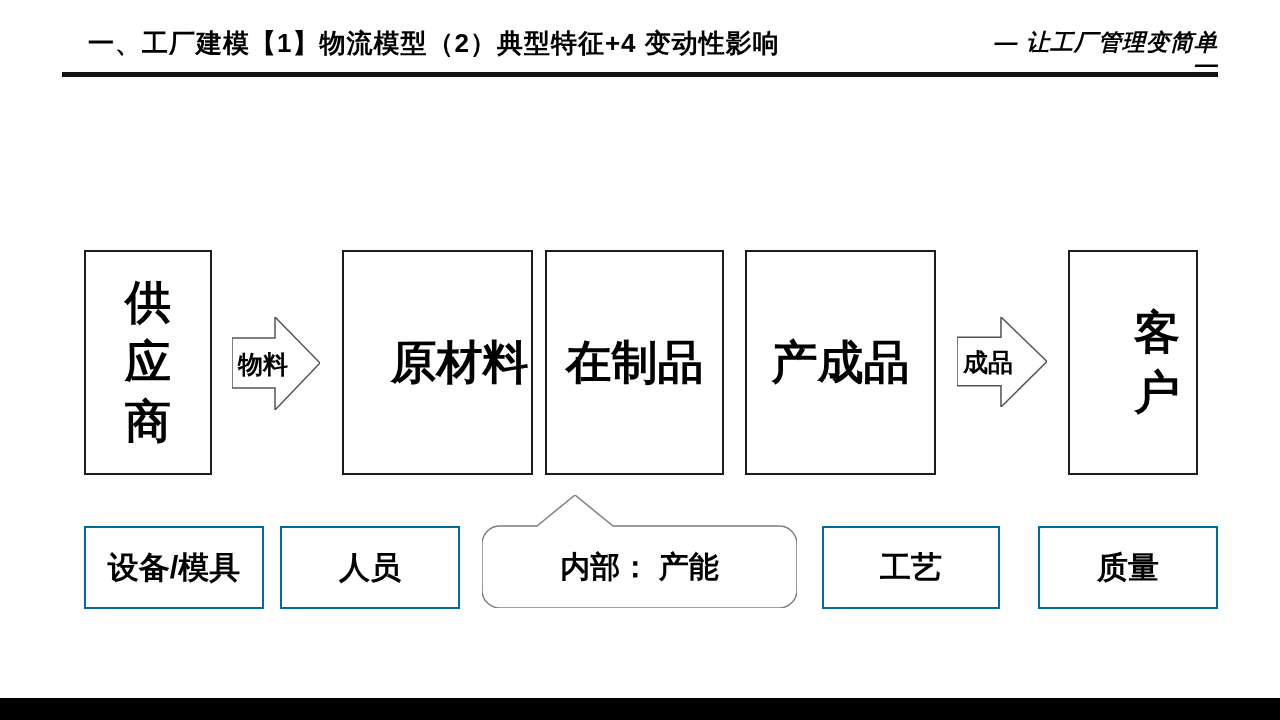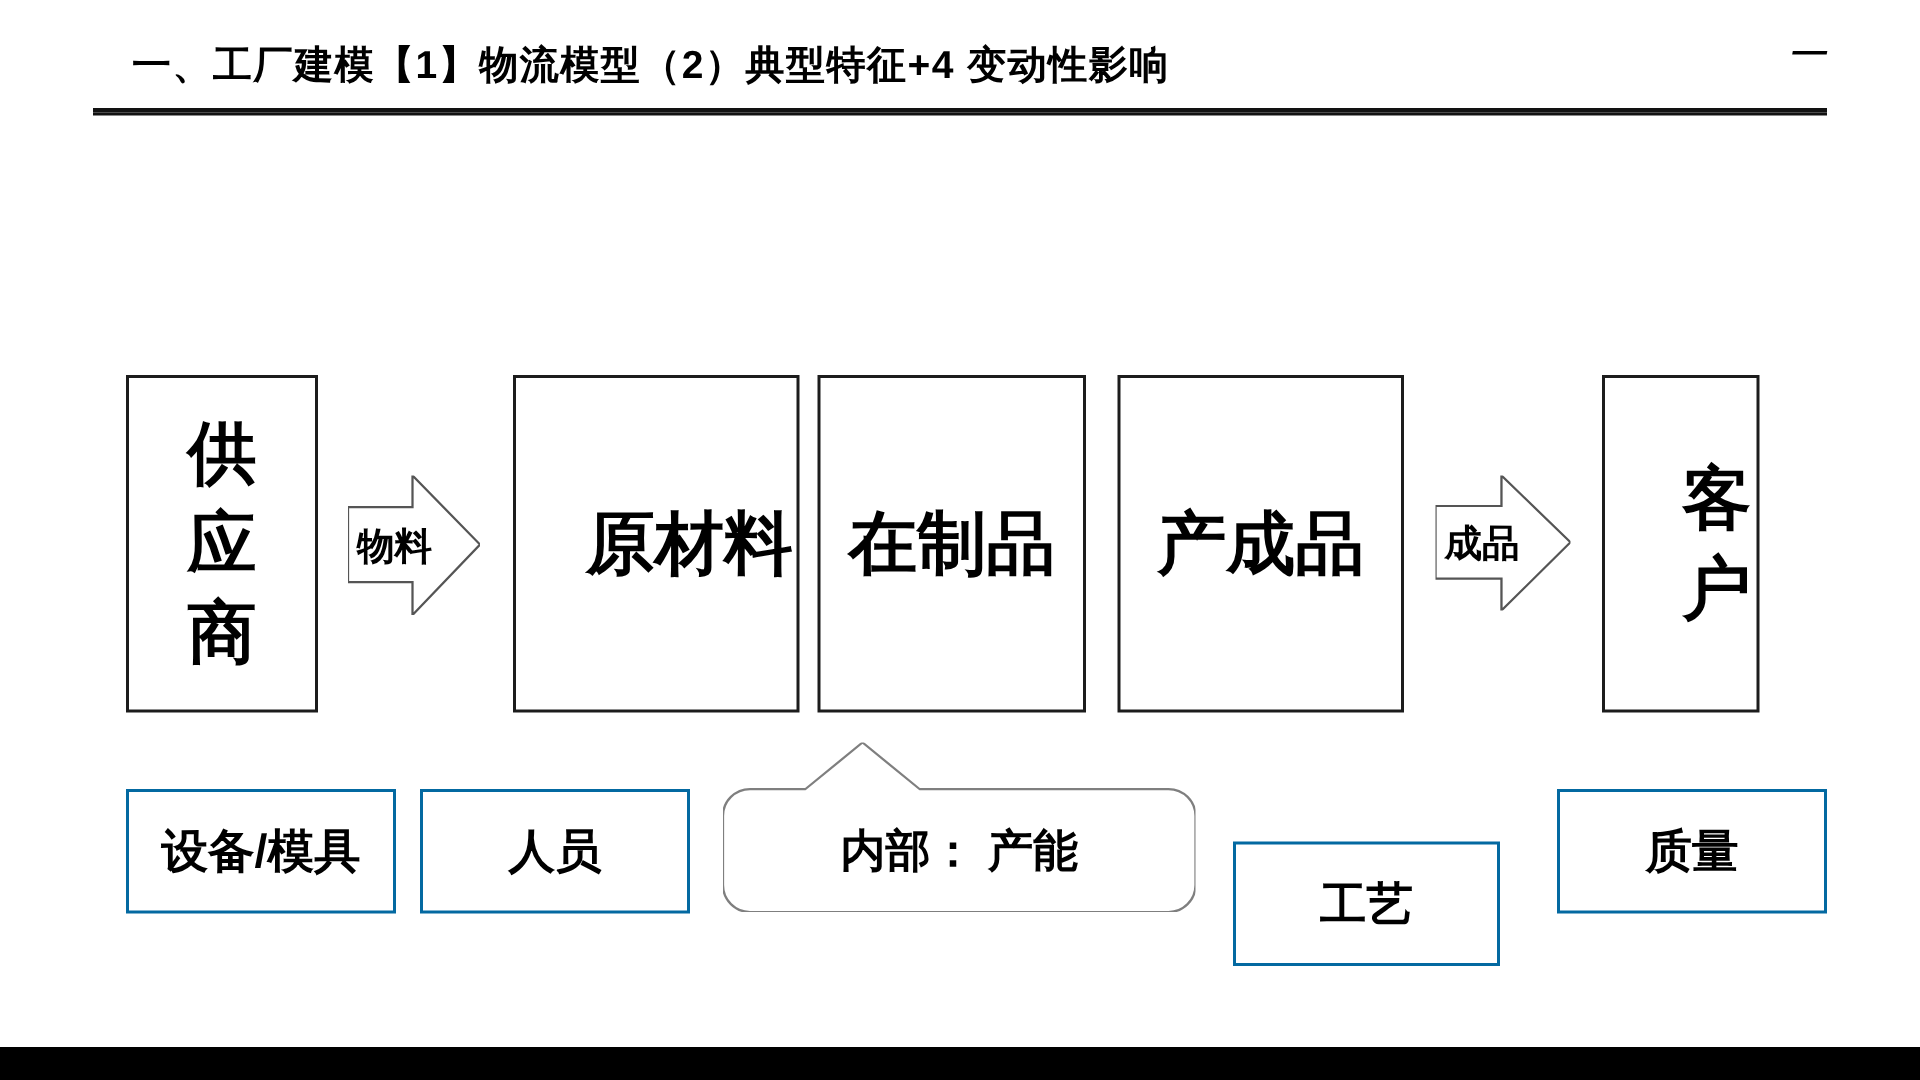--- a/index.html
+++ b/index.html
@@ -45,21 +45,21 @@
     line-height: 1.3;
   }
   .vstack {
     display: block; width: 1.12em; margin: 0 auto;
     word-break: break-all; text-align: center;
   }
   .box-supplier { left: 84px;  width: 128px; }
   .box-raw      { left: 342px; width: 191px; padding-left: 44px; }
   .box-wip      { left: 545px; width: 179px; }
   .box-finished { left: 745px; width: 191px; justify-content: center; }
-  .box-customer { left: 1068px; width: 105px; padding-left: 48px; }
+  .box-customer { left: 1068px; width: 130px; padding-left: 48px; }
 
   
   .flow-arrow { top: 317px; }
   .arrow-material { left: 232px; width: 88px; height: 93px; }
   .arrow-product  { left: 957px; width: 90px; height: 90px; }
   .flow-arrow svg { display: block; width: 100%; height: 100%; }
   .arrow-label {
     position: absolute; left: 0; width: 62px; top: 50%;
     transform: translateY(-50%);
     text-align: center; font-size: 25px; font-weight: 700;
@@ -68,39 +68,40 @@
 
   
   .smallbox {
     top: 526px; height: 83px;
     background: #fff; border: 2px solid #0369a1;
     display: flex; align-items: center; justify-content: center;
     font-size: 31px; font-weight: 700; white-space: nowrap;
   }
   .box-equipment { left: 84px;   width: 180px; }
   .box-people    { left: 280px;  width: 180px; }
-  .box-process   { left: 822px;  width: 178px; margin-top: 35px; }
+  .box-process   { left: 822px;  width: 178px; }
   .box-quality   { left: 1018px; width: 180px; margin-left: 20px; }
 
   .callout { left: 482px; top: 495px; width: 315px; height: 113px; }
   .callout svg { display: block; width: 100%; height: 100%; }
   .callout-label {
     position: absolute; left: 0; right: 0; top: 31px; height: 82px;
     display: flex; align-items: center; justify-content: center;
     font-size: 30px; font-weight: 700; white-space: nowrap;
   }
 
   
   .footer-bar { left: 0; bottom: 0; width: 1280px; height: 22px; background: #000; }
 </style>
 </head>
 <body>
 
 <div class="abs slide-title">一、工厂建模【1】物流模型（2）典型特征+4 变动性影响</div>
 <div class="abs tagline-wrap">
+  <span class="tagline">— 让工厂管理变简单</span>
   <span class="tagline-dash">—</span>
 </div>
 <div class="abs header-rule"></div>
 
 <div class="abs bigbox box-supplier">
   <span class="vstack">供应商</span>
 </div>
 
 <div class="abs flow-arrow arrow-material">
   <svg viewBox="0 0 88 93" preserveAspectRatio="none">

